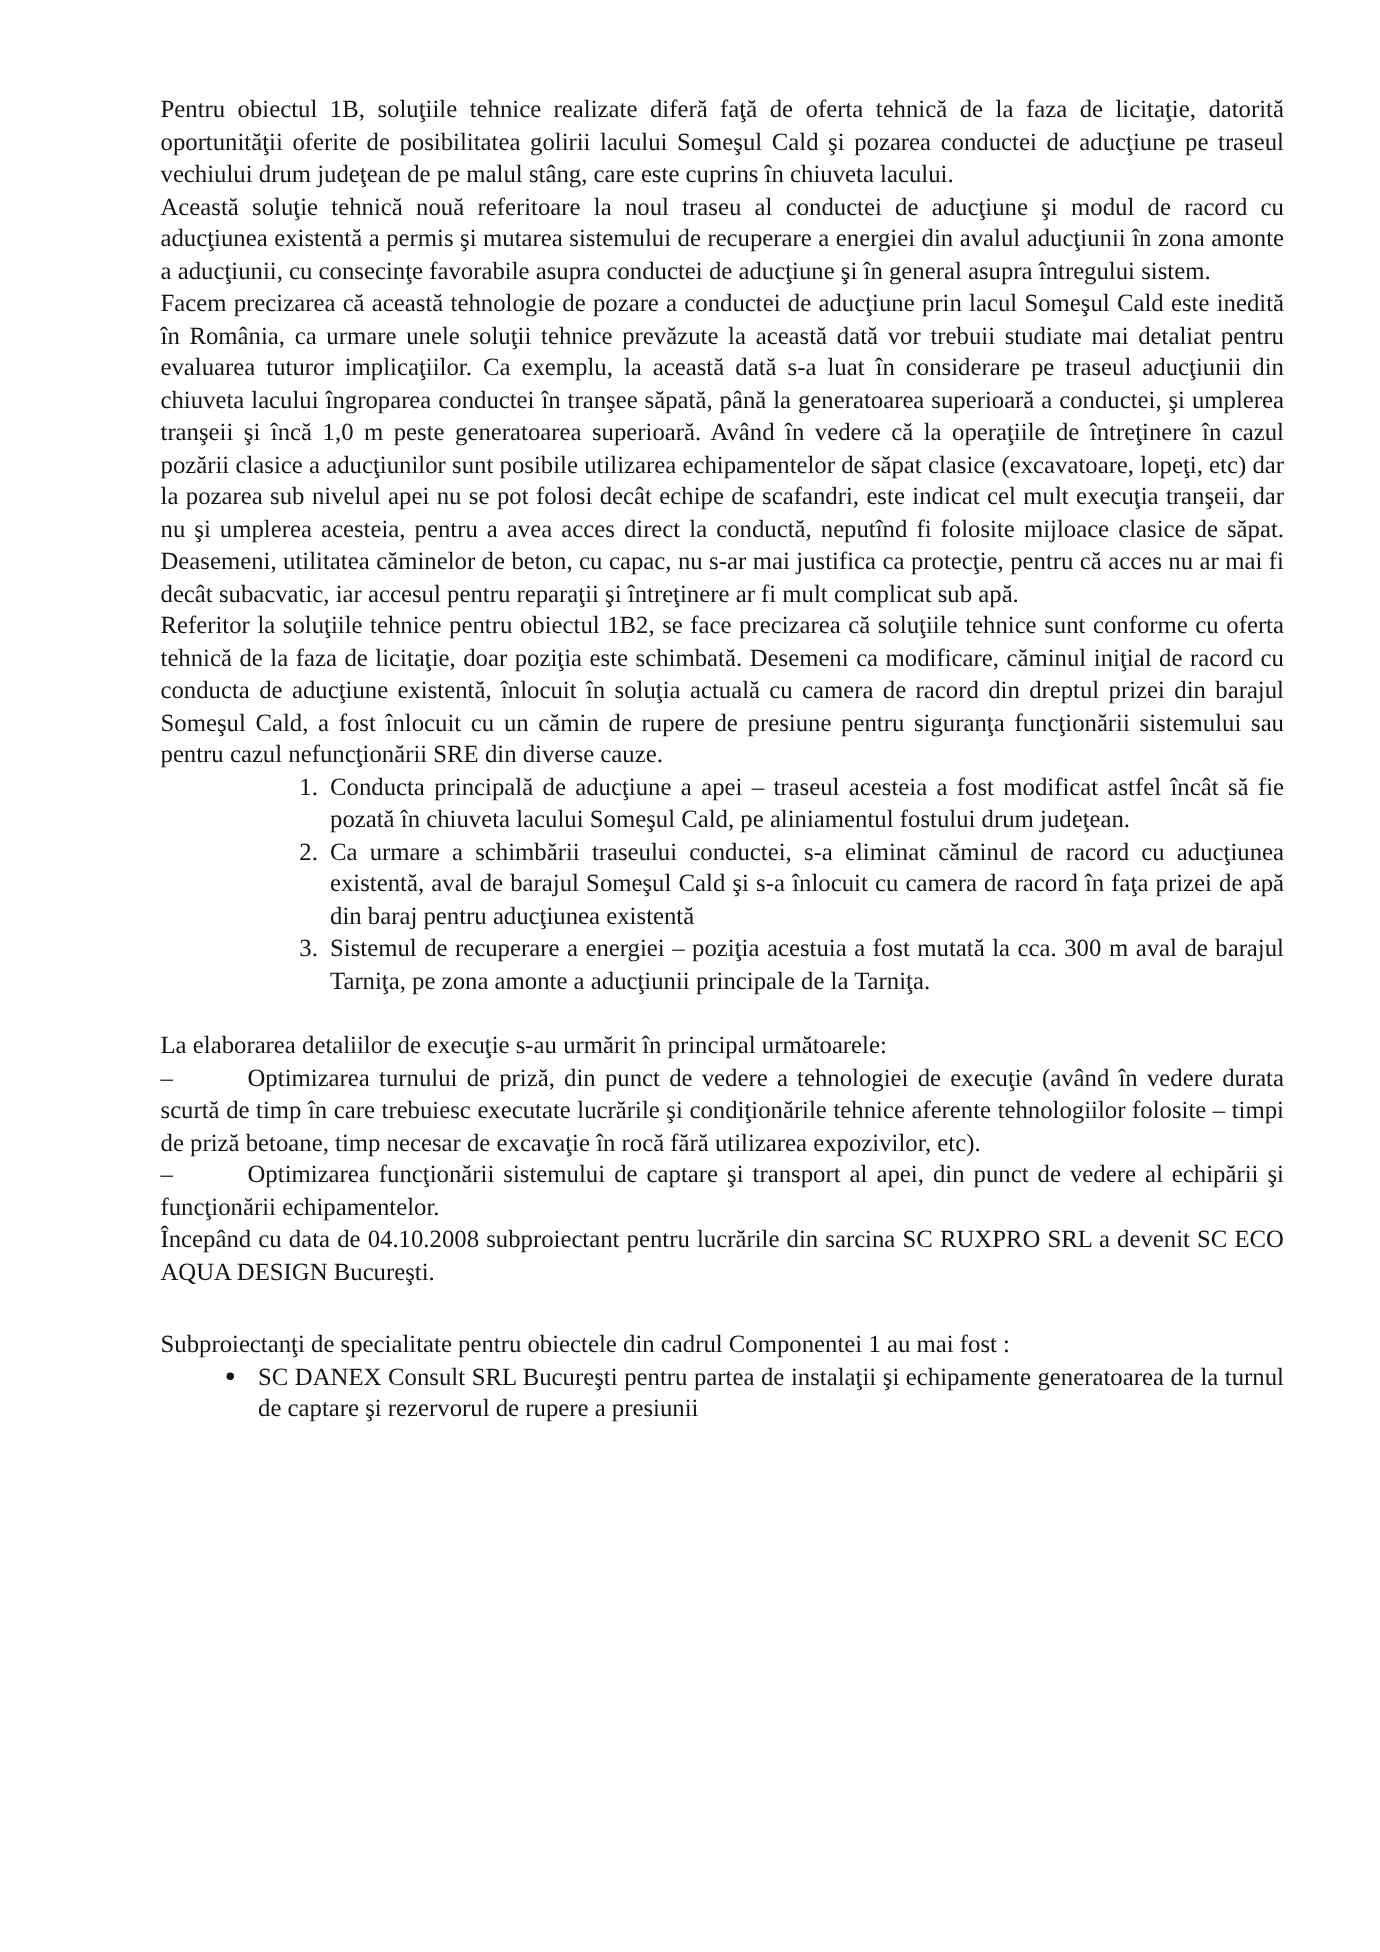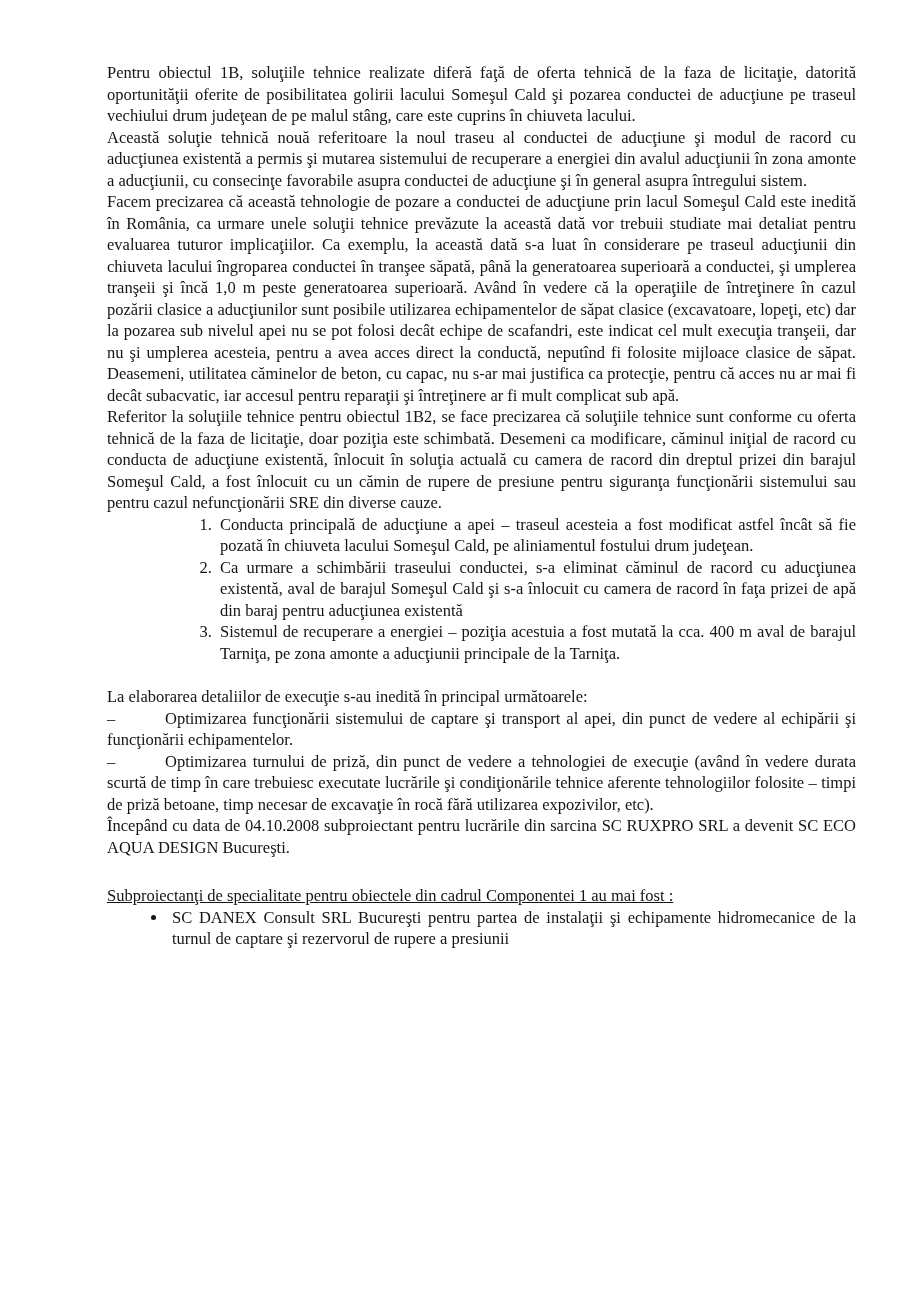--- a/index.html
+++ b/index.html
@@ -45,51 +45,51 @@
   ul.bullet-list li {
     text-align: justify;
     padding-left: 4px;
   }
   .dash-para .dash {
     display: inline-block;
     width: 58px;
   }
   .mt-exec { margin-top: 22px !important; }
   .mt-consult { margin-top: 20px !important; }
-  .mt-sub { margin-top: 27px !important; text-decoration: underline; }
+  .mt-sub { margin-top: 27px !important; }
 </style>
 </head>
 <body>
 
 <div class="page">
 
   <p>Pentru obiectul 1B, soluţiile tehnice realizate diferă faţă de oferta tehnică de la faza de licitaţie, datorită oportunităţii oferite de posibilitatea golirii lacului Someşul Cald şi pozarea conductei de aducţiune pe traseul vechiului drum judeţean de pe malul stâng, care este cuprins în chiuveta lacului.</p>
 
   <p>Această soluţie tehnică nouă referitoare la noul traseu al conductei de aducţiune şi modul de racord cu aducţiunea existentă a permis şi mutarea sistemului de recuperare a energiei din avalul aducţiunii în zona amonte a aducţiunii, cu consecinţe favorabile asupra conductei de aducţiune şi în general asupra întregului sistem.</p>
 
   <p>Facem precizarea că această tehnologie de pozare a conductei de aducţiune prin lacul Someşul Cald este inedită în România, ca urmare unele soluţii tehnice prevăzute la această dată vor trebuii studiate mai detaliat pentru evaluarea tuturor implicaţiilor. Ca exemplu, la această dată s-a luat în considerare pe traseul aducţiunii din chiuveta lacului îngroparea conductei în tranşee săpată, până la generatoarea superioară a conductei, şi umplerea tranşeii şi încă 1,0 m peste generatoarea superioară. Având în vedere că la operaţiile de întreţinere în cazul pozării clasice a aducţiunilor sunt posibile utilizarea echipamentelor de săpat clasice (excavatoare, lopeţi, etc) dar la pozarea sub nivelul apei nu se pot folosi decât echipe de scafandri, este indicat cel mult execuţia tranşeii, dar nu şi umplerea acesteia, pentru a avea acces direct la conductă, neputînd fi folosite mijloace clasice de săpat. Deasemeni, utilitatea căminelor de beton, cu capac, nu s-ar mai justifica ca protecţie, pentru că acces nu ar mai fi decât subacvatic, iar accesul pentru reparaţii şi întreţinere ar fi mult complicat sub apă.</p>
 
   <p>Referitor la soluţiile tehnice pentru obiectul 1B2, se face precizarea că soluţiile tehnice sunt conforme cu oferta tehnică de la faza de licitaţie, doar poziţia este schimbată. Desemeni ca modificare, căminul iniţial de racord cu conducta de aducţiune existentă, înlocuit în soluţia actuală cu camera de racord din dreptul prizei din barajul Someşul Cald, a fost înlocuit cu un cămin de rupere de presiune pentru siguranţa funcţionării sistemului sau pentru cazul nefuncţionării SRE din diverse cauze.</p>
 
 
   <ol class="num-list">
     <li>Conducta principală de aducţiune a apei – traseul acesteia a fost modificat astfel încât să fie pozată în chiuveta lacului Someşul Cald, pe aliniamentul fostului drum judeţean.</li>
     <li>Ca urmare a schimbării traseului conductei, s-a eliminat căminul de racord cu aducţiunea existentă, aval de barajul Someşul Cald şi s-a înlocuit cu camera de racord în faţa prizei de apă din baraj pentru aducţiunea existentă</li>
-    <li>Sistemul de recuperare  a energiei – poziţia acestuia a fost mutată la cca. 400 m aval de barajul Tarniţa, pe zona amonte a aducţiunii principale de la Tarniţa.</li>
+    <li>Sistemul de recuperare  a energiei – poziţia acestuia a fost mutată la cca. 300 m aval de barajul Tarniţa, pe zona amonte a aducţiunii principale de la Tarniţa.</li>
   </ol>
 
-  <p class="mt-exec">La elaborarea detaliilor de execuţie s-au inedită în principal următoarele:</p>
+  <p class="mt-exec">La elaborarea detaliilor de execuţie s-au urmărit în principal următoarele:</p>
+
+  <p class="dash-para"><span class="dash">–</span><span>Optimizarea turnului de priză, din punct de vedere a tehnologiei de execuţie (având în vedere durata scurtă de timp în care trebuiesc executate lucrările şi condiţionările tehnice aferente tehnologiilor folosite – timpi de priză betoane, timp necesar de excavaţie în rocă fără utilizarea expozivilor, etc).</span></p>
 
   <p class="dash-para"><span class="dash">–</span><span>Optimizarea funcţionării sistemului de captare şi transport al apei, din punct de vedere al echipării şi funcţionării echipamentelor.</span></p>
-
-  <p class="dash-para"><span class="dash">–</span><span>Optimizarea turnului de priză, din punct de vedere a tehnologiei de execuţie (având în vedere durata scurtă de timp în care trebuiesc executate lucrările şi condiţionările tehnice aferente tehnologiilor folosite – timpi de priză betoane, timp necesar de excavaţie în rocă fără utilizarea expozivilor, etc).</span></p>
 
 
 
   <p>Începând cu data de 04.10.2008 subproiectant pentru lucrările din sarcina SC RUXPRO SRL a devenit SC ECO AQUA DESIGN Bucureşti.</p>
 
   <p class="mt-sub">Subproiectanţi de specialitate pentru obiectele din cadrul Componentei 1 au mai fost :</p>
 
   <ul class="bullet-list">
-    <li>SC DANEX Consult SRL Bucureşti pentru partea de instalaţii şi echipamente hidromecanice de la turnul de captare şi rezervorul de rupere a presiunii</li>
+    <li>SC DANEX Consult SRL Bucureşti pentru partea de instalaţii şi echipamente generatoarea de la turnul de captare şi rezervorul de rupere a presiunii</li>
   </ul>
 
 </div>
 
 </body></html>

